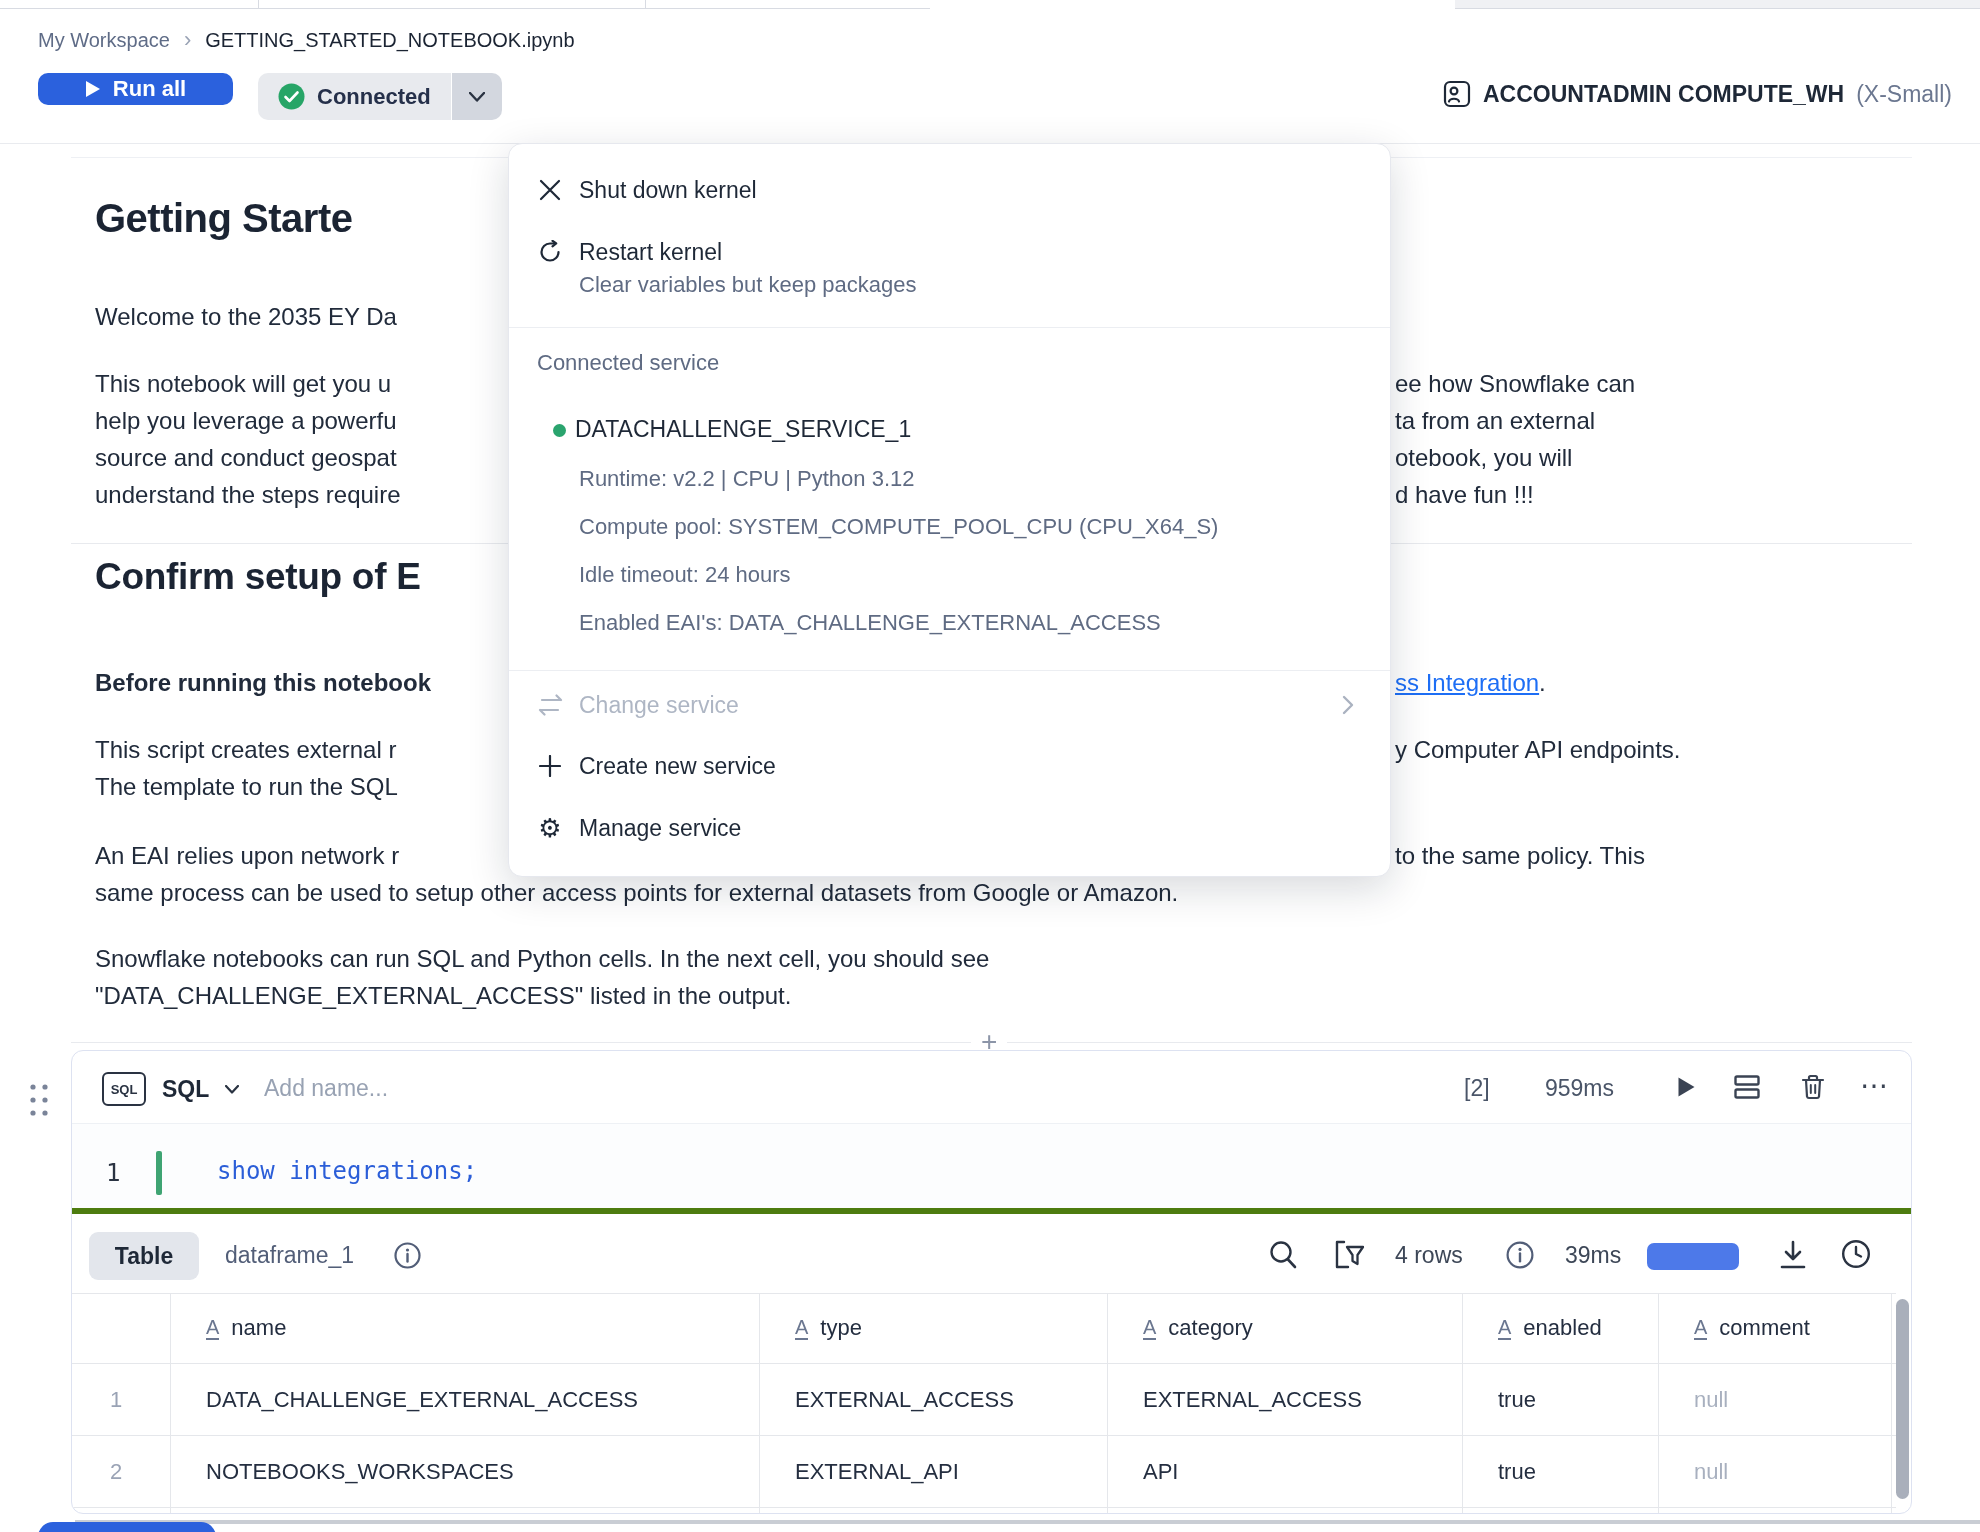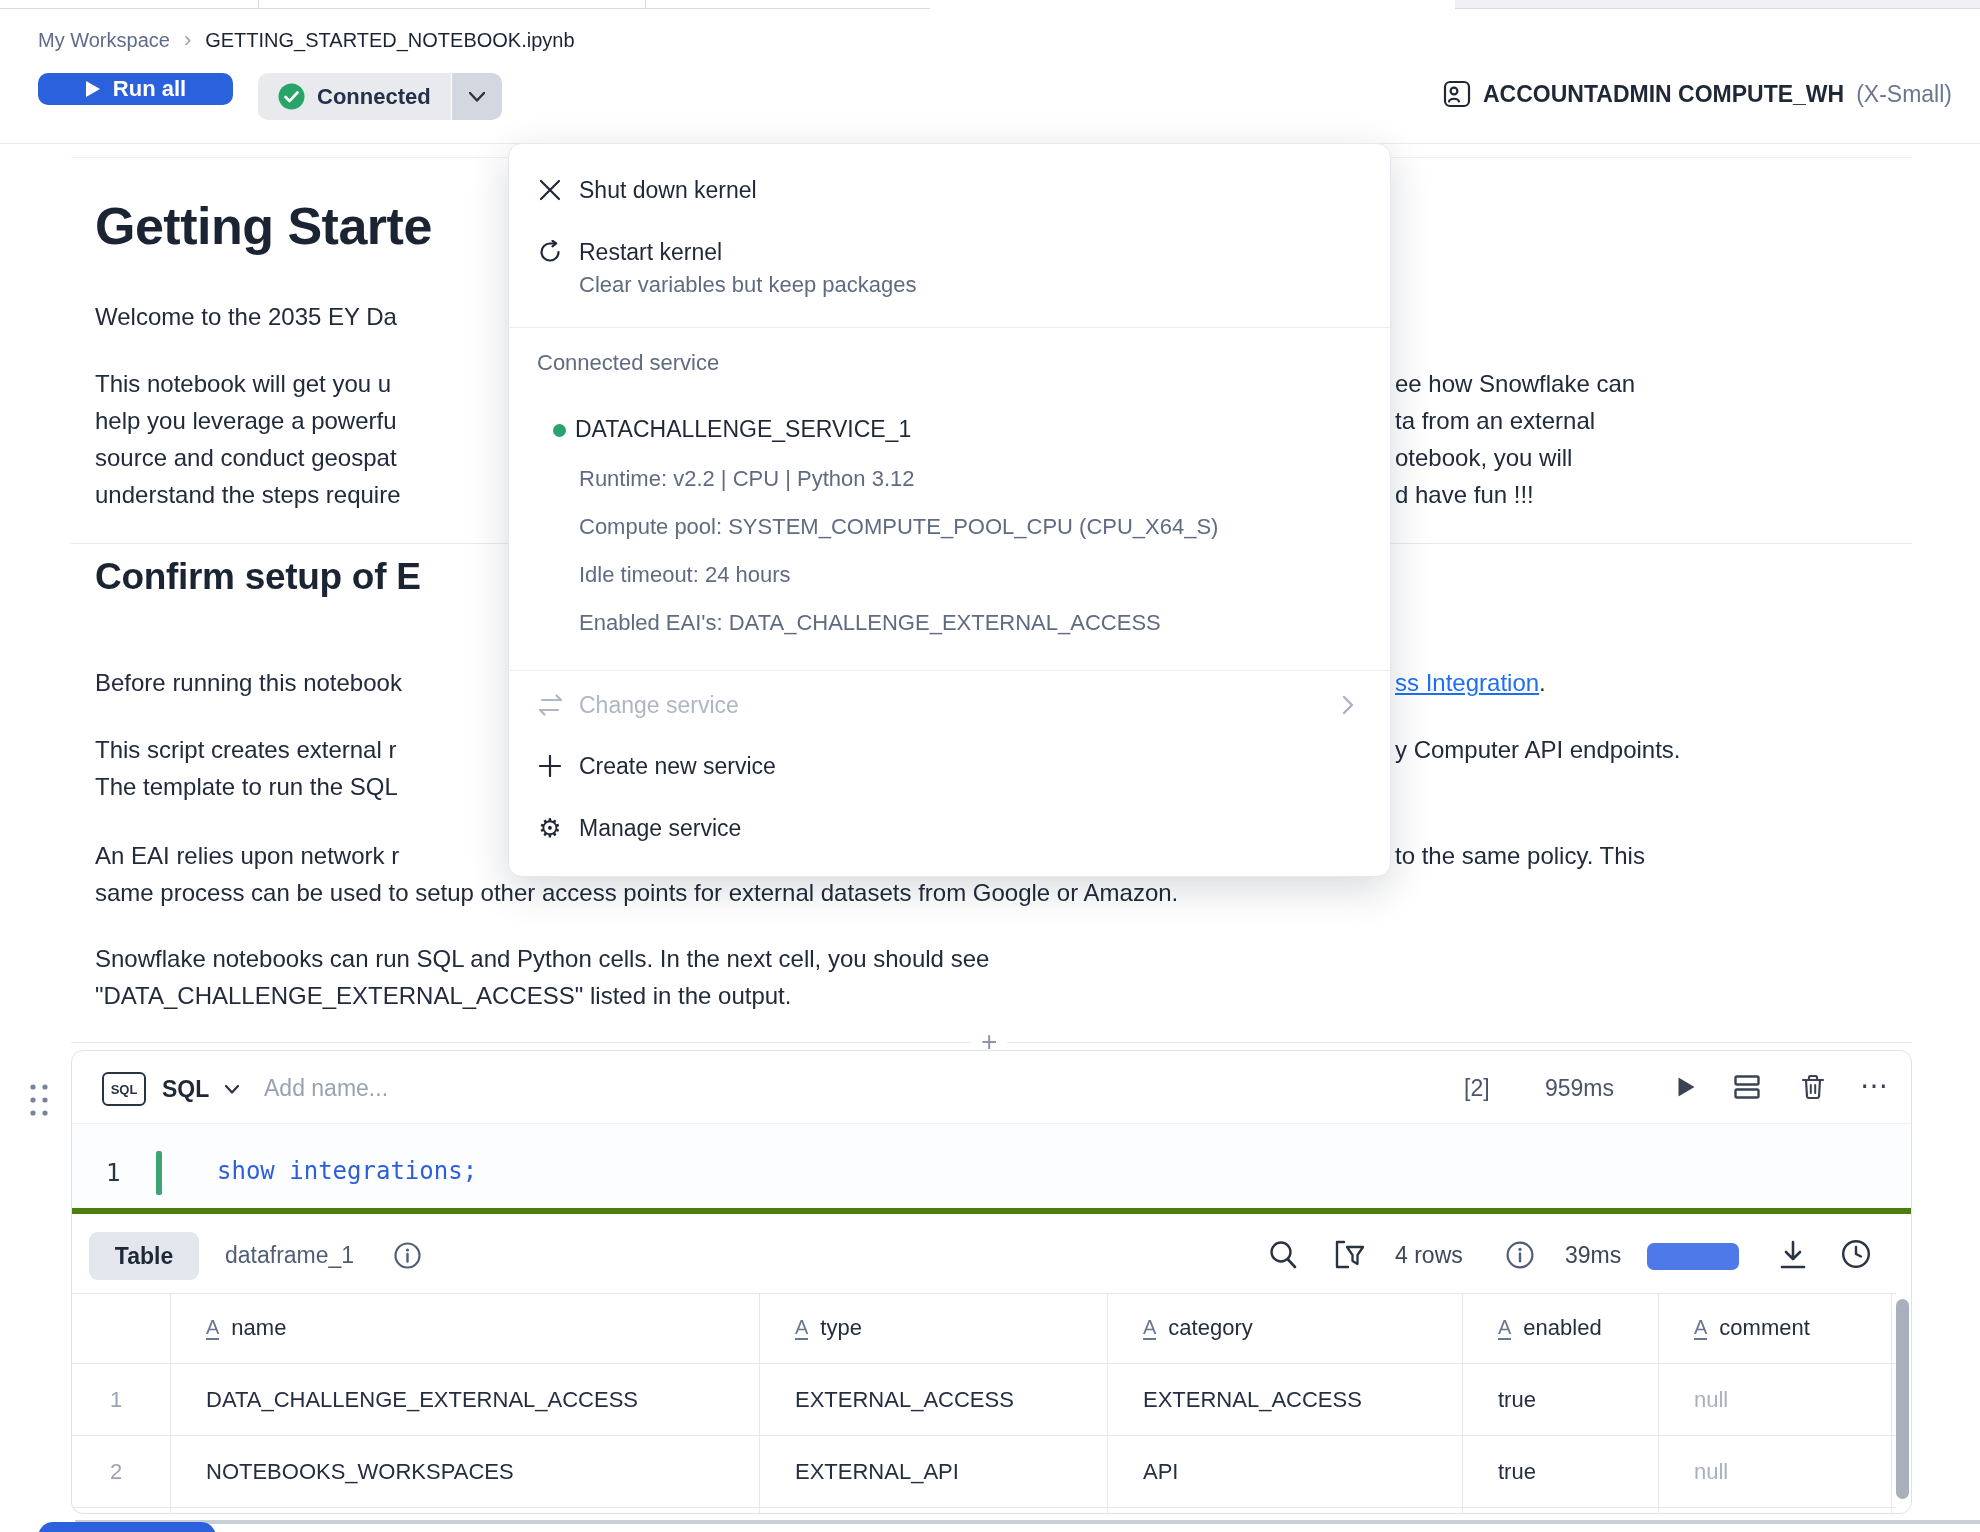--- a/index.html
+++ b/index.html
@@ -25,21 +25,21 @@
              gap:12px;padding:0 20px;}
   .pill-main span{font-size:22px;font-weight:600;color:#25304a;}
   .pill-chev{background:#d3d7df;border-radius:0 10px 10px 0;width:50px;display:flex;
              align-items:center;justify-content:center;margin-left:1px;}
   .account{right:28px;top:80px;display:flex;align-items:center;gap:12px;}
   .account .dark{font-size:23px;font-weight:600;color:#1e2837;}
   .account .gray{font-size:23px;font-weight:500;color:#6b7790;}
   .hdr-divider{left:0;top:143px;width:1980px;height:1px;background:#e9ebef;}
 
   
-  .h1{left:95px;top:196px;font-size:52px;font-weight:700;color:#1b2433;letter-spacing:-.5px;}
+  .h1{left:95px;top:196px;font-size:40px;font-weight:700;color:#1b2433;letter-spacing:-.5px;}
   .h2{left:95px;top:556px;font-size:37px;font-weight:700;color:#1b2433;letter-spacing:-.3px;}
   .body-line{font-size:24px;color:#212b3b;}
   .md-divider{height:1px;background:#e8eaee;}
   .link{color:#1d6ef5;text-decoration:underline;cursor:pointer;}
   .addcell{left:971px;top:1026px;background:#fff;padding:0 10px;font-size:28px;color:#8c95a8;cursor:pointer;}
 
   
   .dropdown{left:508px;top:143px;width:881px;height:732px;background:#fff;border:1px solid #e6e8ee;
             border-radius:14px;box-shadow:0 12px 40px rgba(15,23,42,.16);z-index:50;}
   .dd-item{position:absolute;left:0;width:100%;height:36px;display:flex;align-items:center;cursor:pointer;}
@@ -153,21 +153,21 @@
   <div class="abs body-line nowrap" style="left:95px;top:407px;">help you leverage a powerfu</div>
   <div class="abs body-line nowrap" style="left:1395px;top:407px;">ta from an external</div>
   <div class="abs body-line nowrap" style="left:95px;top:444px;">source and conduct geospat</div>
   <div class="abs body-line nowrap" style="left:1395px;top:444px;">otebook, you will</div>
   <div class="abs body-line nowrap" style="left:95px;top:481px;">understand the steps require</div>
   <div class="abs body-line nowrap" style="left:1395px;top:481px;">d have fun !!!</div>
 
   <div class="abs md-divider" style="left:71px;top:543px;width:1841px;"></div>
   <h2 class="abs h2 nowrap" style="margin:0;">Confirm setup of E</h2>
 
-  <div class="abs body-line nowrap" style="left:95px;top:669px;">Before running this notebook</div>
+  <div class="abs body-line nowrap" style="left:95px;top:669px;font-weight:bold;">Before running this notebook</div>
   <div class="abs body-line nowrap" style="left:1395px;top:669px;">
     <span class="link">ss Integration</span><span>.</span>
   </div>
 
   <div class="abs body-line nowrap" style="left:95px;top:736px;">This script creates external r</div>
   <div class="abs body-line nowrap" style="left:1395px;top:736px;">y Computer API endpoints.</div>
   <div class="abs body-line nowrap" style="left:95px;top:773px;">The template to run the SQL</div>
 
   <div class="abs body-line nowrap" style="left:95px;top:842px;">An EAI relies upon network r</div>
   <div class="abs body-line nowrap" style="left:1395px;top:842px;">to the same policy. This</div>

